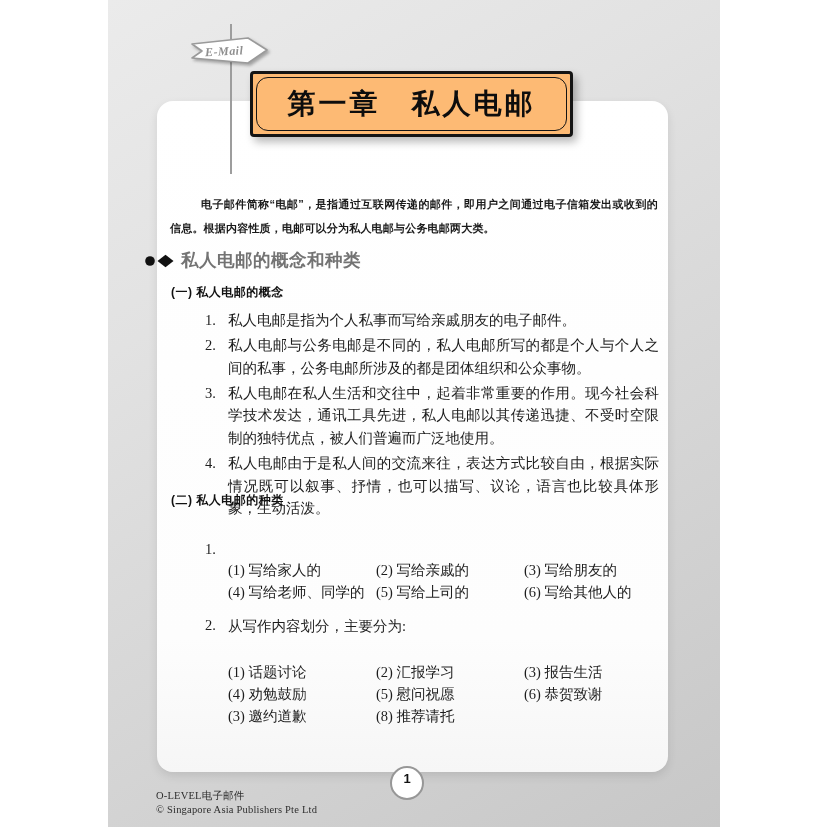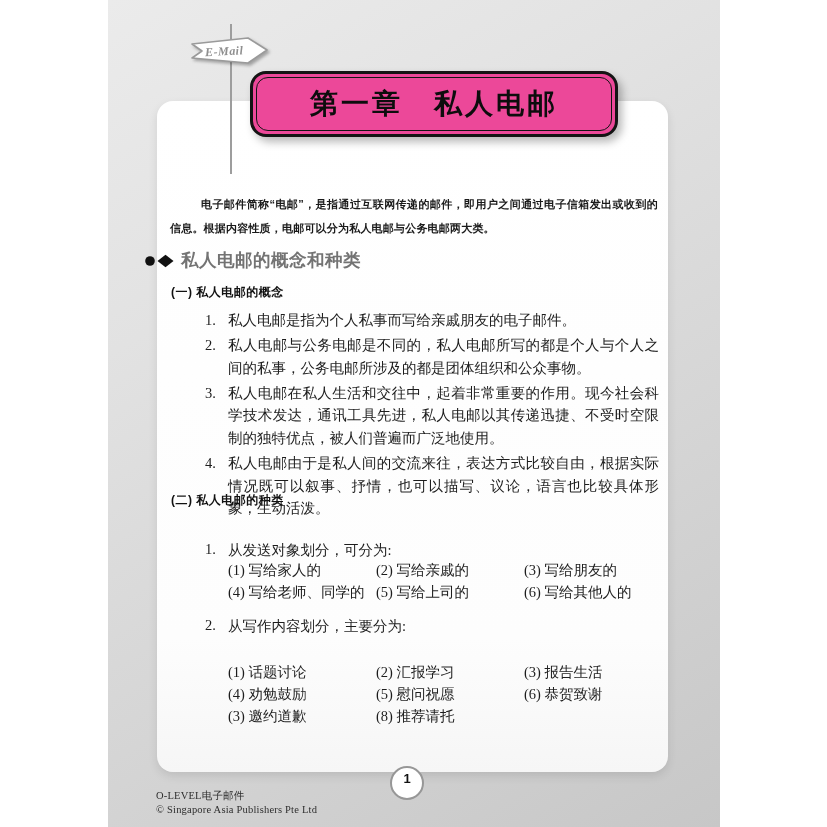--- a/index.html
+++ b/index.html
@@ -16,22 +16,22 @@
     background:linear-gradient(180deg,#ffffff 0%,#fdfdfd 80%,#f6f6f6 100%);
     border-radius:16px;box-shadow:0 4px 10px rgba(0,0,0,0.10);
   }
   .vline{position:absolute;left:230px;top:24px;width:2px;height:150px;background:#9d9d9d;z-index:3;}
   .flag{position:absolute;left:190px;top:36px;z-index:4;filter:drop-shadow(2px 2.5px 1.5px rgba(0,0,0,0.30));}
   .flag text{
     font-family:"Liberation Serif",serif;font-weight:bold;font-style:italic;
     font-size:12px;fill:#8f8f8f;letter-spacing:0.5px;
   }
   .title-box{
-    position:absolute;left:250px;top:71px;width:368px;height:66px;z-index:4;
-    background:#ec4899;border:3px solid #141414;border-radius:16px;
+    position:absolute;left:250px;top:71px;width:323px;height:66px;z-index:4;
+    background:#fdba74;border:3px solid #141414;border-radius:4px;
     box-sizing:border-box;padding:3px;box-shadow:4px 5px 8px rgba(0,0,0,0.28);
   }
   .title-box-inner{
     width:100%;height:100%;border:1.6px solid #141414;border-radius:12px;
     box-sizing:border-box;display:flex;align-items:center;justify-content:center;
   }
   .chapter-title{font-size:28px;font-weight:bold;letter-spacing:3px;color:#0d0d0d;}
   .intro{
     position:absolute;left:170px;top:182px;width:488px;z-index:2;
     font-size:11px;font-weight:600;line-height:23.5px;letter-spacing:0.2px;
@@ -118,21 +118,20 @@
     <div class="num-item">
       <span class="num">4.</span>
       <span class="txt">私人电邮由于是私人间的交流来往，表达方式比较自由，根据实际情况既可以叙事、抒情，也可以描写、议论，语言也比较具体形象，生动活泼。</span>
     </div>
   </div>
 
   <div class="subsection-head sub2">(二) 私人电邮的种类</div>
 
   <div class="lead-line lead1">
     <span class="num">1.</span>
-    <span>从发送对象划分，可分为:</span>
   </div>
 
   <div class="option-grid grid1">
     <span>(1) 写给家人的</span>
     <span>(2) 写给亲戚的</span>
     <span>(3) 写给朋友的</span>
     <span>(4) 写给老师、同学的</span>
     <span>(5) 写给上司的</span>
     <span>(6) 写给其他人的</span>
   </div>

